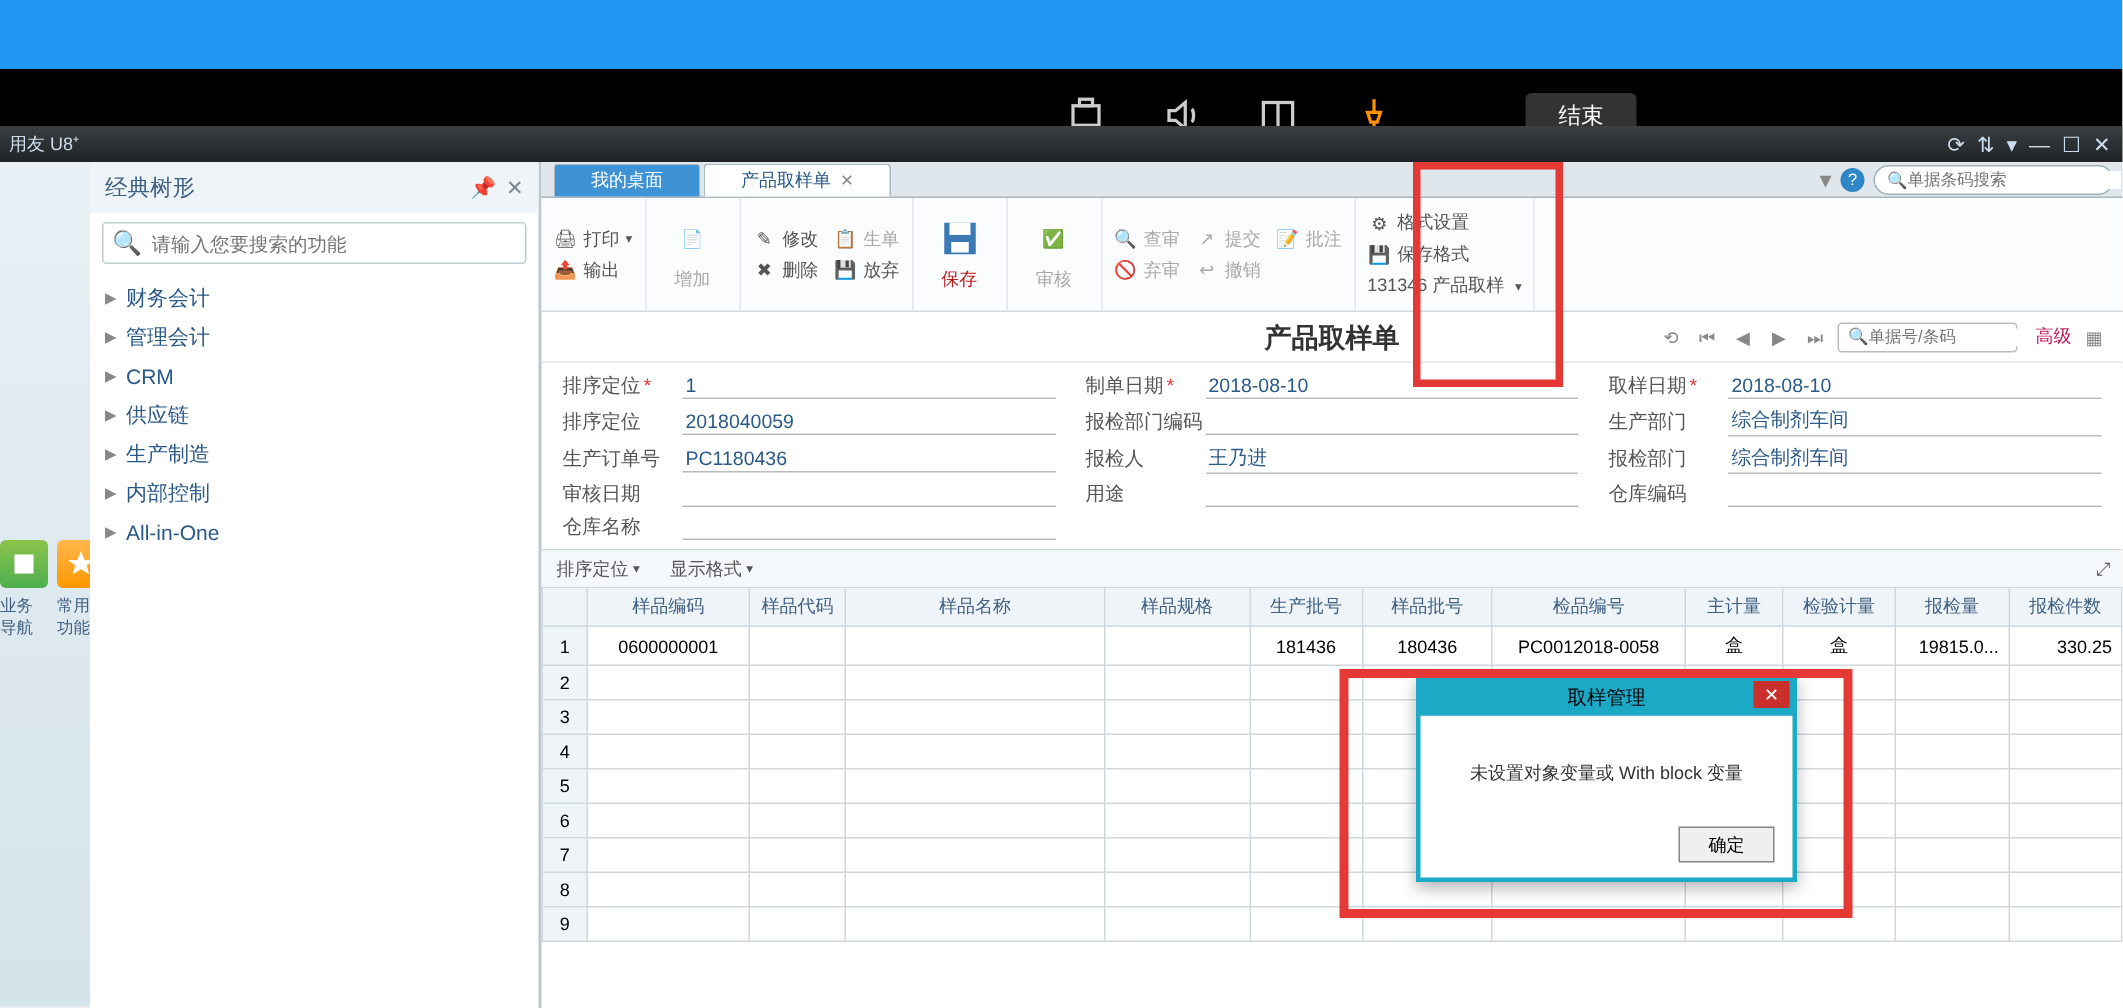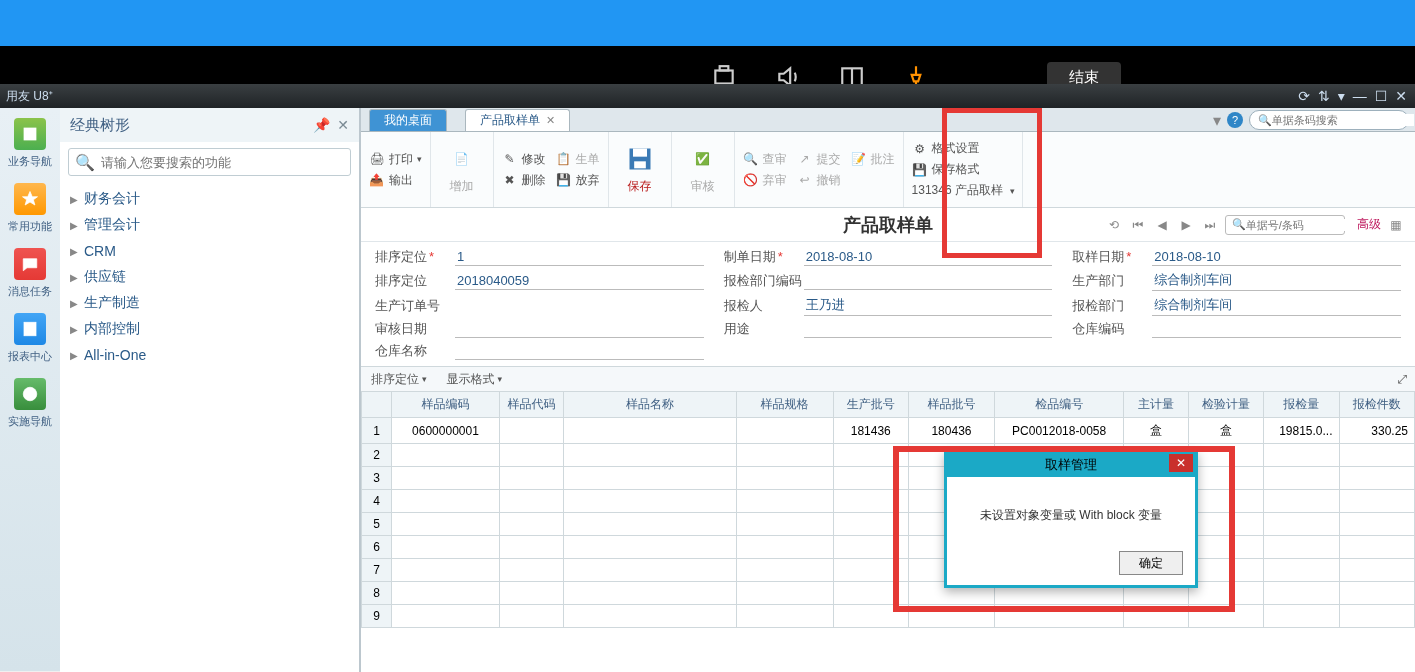--- a/index.html
+++ b/index.html
@@ -9,29 +9,29 @@
 .top-bluebar { position: absolute; top: 0; left: 0; right: 0; height: 46px; background: #2196F3; }
 
 
 .remote-bar { position: absolute; top: 46px; left: 0; right: 0; height: 62px; background: #000; display: flex; align-items: center; color: #fff; }
 .remote-left { position: absolute; left: 340px; font-size: 16px; color: #fff;}
 .remote-ip { color:#4c8bff; font-size:12px; position:absolute; left:50%; top:44px; transform:translateX(-50%); }
 .remote-icons { position: absolute; left: 710px; display: flex; gap: 36px; align-items:center;}
 .remote-icon { width: 28px; height: 28px; color: #ddd; cursor: pointer; display:flex; align-items:center; justify-content:center;}
 .remote-icon svg { width:26px; height:26px; stroke:#ccc; fill:none; stroke-width:2;}
 .remote-icon.pin svg { stroke:#ff9100; }
-.remote-end { position:absolute; right:294px; background:#333; color:#fff; padding:6px 22px; border-radius:4px; font-size:15px; cursor:pointer;text-align:right;}
+.remote-end { position:absolute; right:324px; background:#333; color:#fff; padding:6px 22px; border-radius:4px; font-size:15px; cursor:pointer;text-align:right;}
 
 
 .u8-titlebar { position:absolute; top:84px; left:0; right:0; height:24px; background: linear-gradient(#3a3f42,#1f2326); color:#cde; font-size:12px; display:flex; align-items:center; padding-left:6px;}
 .u8-titlebar .wincontrols { margin-left:auto; color:#cde; font-size:14px; display:flex; gap:8px; padding-right:8px;}
 .u8-titlebar .wincontrols span { cursor:pointer; }
 
 
-.left-sidebar { position:absolute; top:108px; left:0; width:60px; bottom:1px; background: linear-gradient(#e8f0f5,#d5e3ea); display:flex; flex-direction:column; align-items:center; padding-top:6px; gap:6px;}
+.left-sidebar { position:absolute; top:108px; left:0; width:60px; bottom:1px; background: linear-gradient(#e8f0f5,#d5e3ea); display:flex; align-items:center; padding-top:6px; gap:6px;}
 .side-item { width:48px; display:flex; flex-direction:column; align-items:center; font-size:11px; color:#406083; cursor:pointer; padding:4px 0;}
 .side-icon { width:32px; height:32px; border-radius:4px; margin-bottom:4px; display:flex; align-items:center; justify-content:center;}
 .side-icon.green { background: linear-gradient(#8bc34a,#4caf50);}
 .side-icon.orange { background: linear-gradient(#ffb74d,#ff9800);}
 .side-icon.red { background: linear-gradient(#ef5350,#e53935);}
 .side-icon.blue { background: linear-gradient(#42a5f5,#1e88e5);}
 .side-icon.green2 { background: linear-gradient(#66bb6a,#388e3c);}
 .side-icon svg { width:18px; height:18px; stroke:#fff; fill:#fff;}
 
 
@@ -43,21 +43,21 @@
 .tree-search input { border:none; outline:none; flex:1; font-size:13px; margin-left:6px;}
 .tree-list { padding:4px 10px;}
 .tree-item { display:flex; align-items:center; height:26px; color:#2a5a88; font-size:14px; cursor:pointer;}
 .tree-item .caret { width:14px; color:#888; font-size:10px;}
 
 
 .work-area { position:absolute; top:108px; left:360px; right:0; bottom:0; background:#fff; border-left:1px solid #bcc7ce; display:flex; flex-direction:column;}
 
 
 .tabs { height:24px; display:flex; align-items:flex-end; background:#dfe7ec; border-bottom:1px solid #aab7be; padding-left:8px; position:relative;}
-.tab { height:22px; padding:0 14px; font-size:12px; color:#406083; background:#c9d7de; border:1px solid #aab7be; border-bottom:none; border-radius:3px 3px 0 0; margin-right:18px; display:flex; align-items:center; cursor:pointer;}
+.tab { height:22px; padding:0 24px; font-size:12px; color:#406083; background:#c9d7de; border:1px solid #aab7be; border-bottom:none; border-radius:3px 3px 0 0; margin-right:2px; display:flex; align-items:center; cursor:pointer;}
 .tab.active { background:#fff; color:#2a5a88;}
 .tab .tab-close { margin-left:6px; color:#888; font-size:11px;}
 .tab.my { background:#3f93d4; color:#fff;}
 .tabs .right-tools { position:absolute; right:6px; top:2px; display:flex; align-items:center; gap:6px;}
 .help-circle { width:16px; height:16px; border-radius:50%; background:#2f86c7; color:#fff; font-size:11px; display:flex; align-items:center; justify-content:center; cursor:pointer;}
 .barcode-search { width:160px; height:20px; border:1px solid #9db0bc; border-radius:10px; background:#fff; display:flex; align-items:center; padding:0 8px; font-size:11px; color:#888;}
 .barcode-search input { border:none; outline:none; flex:1; font-size:11px;}
 
 
 .ribbon { height:76px; display:flex; border-bottom:1px solid #cfd8dc; background:#fafcfd;}
@@ -416,20 +416,21 @@
     <div class="form-row">
         <span class="form-label">报检部门编码</span>
         <span class="form-value"></span>
       </div>
     <div class="form-row">
         <span class="form-label">生产部门</span>
         <span class="form-value">综合制剂车间</span>
       </div>
     <div class="form-row">
         <span class="form-label">生产订单号</span>
+        <span class="form-value">PC1180436</span>
       </div>
     <div class="form-row">
         <span class="form-label">报检人</span>
         <span class="form-value">王乃进</span>
       </div>
     <div class="form-row">
         <span class="form-label">报检部门</span>
         <span class="form-value">综合制剂车间</span>
       </div>
     <div class="form-row">

